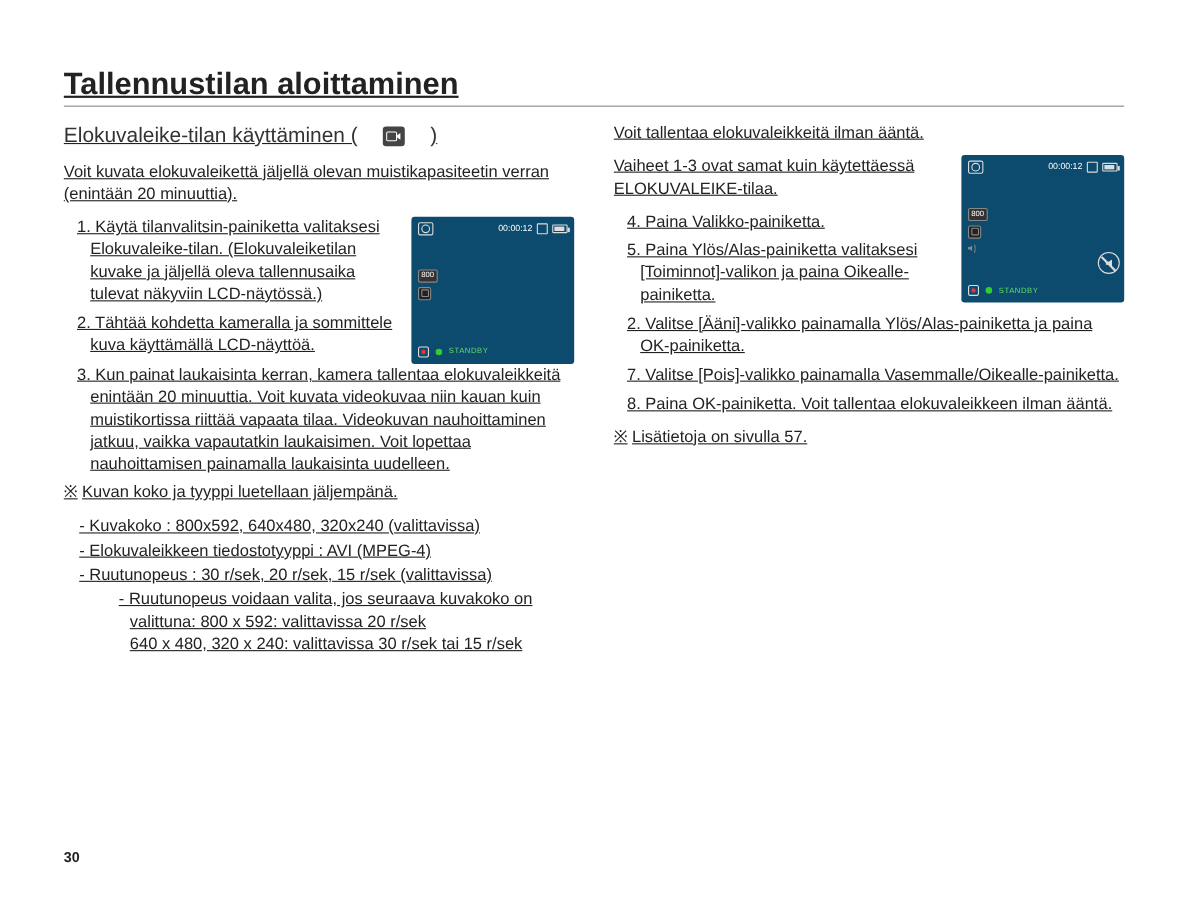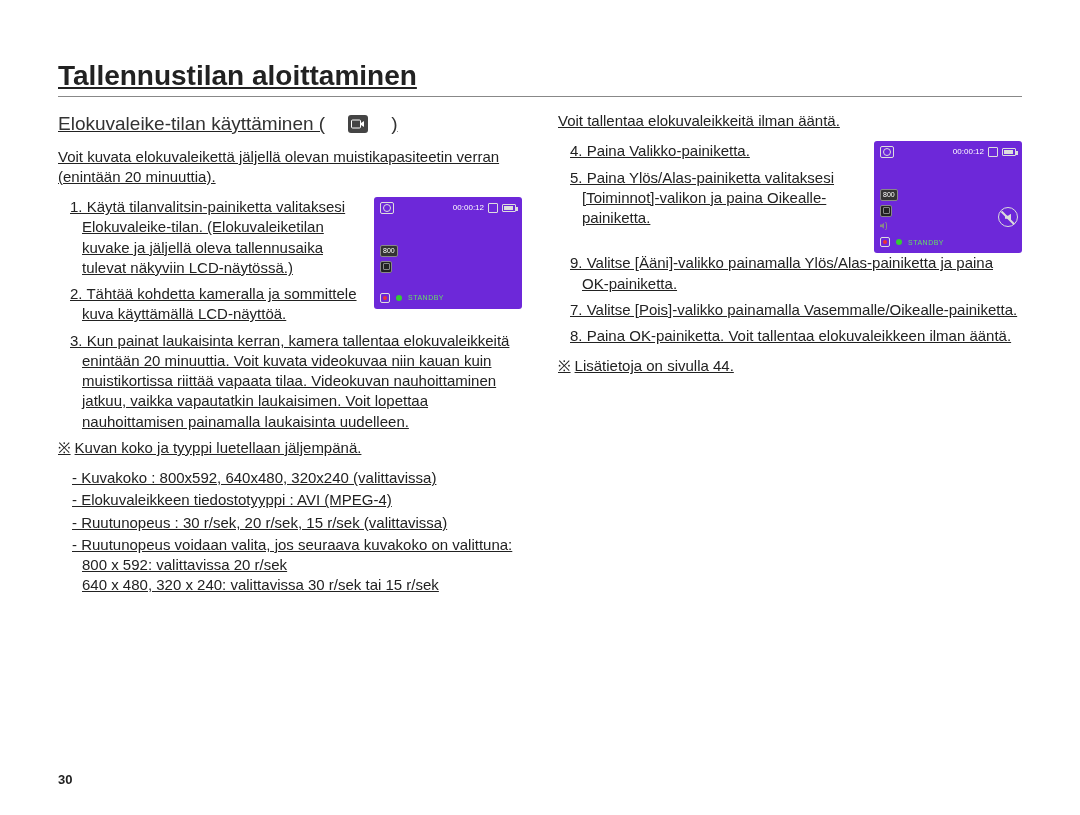--- a/index.html
+++ b/index.html
@@ -16,21 +16,21 @@
   .row-with-fig { display: flex; gap: 10px; align-items: flex-start; }
   .row-with-fig .text { flex: 1; }
   .ol { list-style: none; padding-left: 12px; }
   .ol li { margin-bottom: 6px; text-indent: -12px; padding-left: 12px; }
   .bullets { list-style: none; padding-left: 14px; }
   .bullets li { margin-bottom: 2px; text-indent: -10px; padding-left: 10px; }
   .sym { margin-right: 4px; }
   .pagenum { position: absolute; bottom: 28px; left: 58px; font-size: 13px; font-weight: bold; }
 
   
-  .lcd { width: 148px; height: 112px; background: #6d28d9; border-radius: 3px; position: relative; color:#fff; font-size:8px; font-family: Arial, sans-serif; flex:0 0 auto; }
+  .lcd { width: 148px; height: 134px; background: #0c4a6e; border-radius: 3px; position: relative; color:#fff; font-size:8px; font-family: Arial, sans-serif; flex:0 0 auto; }
   .lcd .top { position:absolute; top:5px; left:6px; right:6px; display:flex; justify-content:space-between; align-items:center; }
   .lcd .cam-icon { width:14px; height:12px; border:1px solid #ddd; border-radius:2px; display:flex; align-items:center; justify-content:center; }
   .lcd .cam-icon::after { content:""; width:6px; height:6px; border:1px solid #ddd; border-radius:50%; }
   .lcd .topright { display:flex; align-items:center; gap:4px; }
   .lcd .card { width:10px; height:10px; border:1px solid #ddd; border-radius:1px; }
   .lcd .batt { width:14px; height:8px; border:1px solid #ddd; border-radius:1px; position:relative; }
   .lcd .batt::after { content:""; position:absolute; right:-3px; top:2px; width:2px; height:4px; background:#ddd; }
   .lcd .batt::before { content:""; position:absolute; left:1px; top:1px; bottom:1px; width:9px; background:#ddd; }
   .lcd .left-col { position:absolute; left:6px; top:48px; display:flex; flex-direction:column; gap:4px; }
   .lcd .size-badge { background:#333; border:1px solid #888; color:#fff; font-size:7px; padding:0 2px; border-radius:2px; text-align:center; }
@@ -104,31 +104,32 @@
         <li>3. Kun painat laukaisinta kerran, kamera tallentaa elokuvaleikkeitä enintään 20 minuuttia. Voit kuvata videokuvaa niin kauan kuin muistikortissa riittää vapaata tilaa. Videokuvan nauhoittaminen jatkuu, vaikka vapautatkin laukaisimen. Voit lopettaa nauhoittamisen painamalla laukaisinta uudelleen.</li>
       </ol>
 
       <p class="para">
         <span class="sym">※</span><span>Kuvan koko ja tyyppi luetellaan jäljempänä.</span>
       </p>
       <ul class="bullets">
         <li>- Kuvakoko : 800x592, 640x480, 320x240 (valittavissa)</li>
         <li>- Elokuvaleikkeen tiedostotyyppi : AVI (MPEG-4)</li>
         <li>- Ruutunopeus : 30 r/sek, 20 r/sek, 15 r/sek (valittavissa)</li>
-        <li style="white-space:pre-line;">- Ruutunopeus voidaan valita, jos seuraava kuvakoko on valittuna: 800 x 592: valittavissa 20 r/sek
+        <li style="white-space:pre-line;margin-left:36px;">- Ruutunopeus voidaan valita, jos seuraava kuvakoko on valittuna: 800 x 592: valittavissa 20 r/sek
 640 x 480, 320 x 240: valittavissa 30 r/sek tai 15 r/sek</li>
       </ul>
     </div>
 
     <div class="col">
 
       <p class="para">Voit tallentaa elokuvaleikkeitä ilman ääntä.</p>
 
       <div class="row-with-fig">
         <div class="text">
+          <p class="para">Vaiheet 1-3 ovat samat kuin käytettäessä ELOKUVALEIKE-tilaa.</p>
           <ol class="ol">
             <li>4. Paina Valikko-painiketta.</li>
             <li>5. Paina Ylös/Alas-painiketta valitaksesi [Toiminnot]-valikon ja paina Oikealle-painiketta.</li>
           </ol>
         </div>
 
         <div class="lcd">
           <div class="top">
             <span class="cam-icon"></span>
             <span class="topright">
@@ -150,26 +151,26 @@
             <span class="standby-dot"></span>
             <span class="standby-txt">STANDBY</span>
           </div>
           <div class="mute">
               <span class="sp"></span>
             </div>
         </div>
       </div>
 
       <ol class="ol">
-        <li>9. Valitse [Ääni]-valikko painamalla Ylös/Alas-painiketta ja paina OK-painiketta.</li>
+        <li>2. Valitse [Ääni]-valikko painamalla Ylös/Alas-painiketta ja paina OK-painiketta.</li>
         <li>7. Valitse [Pois]-valikko painamalla Vasemmalle/Oikealle-painiketta.</li>
         <li>8. Paina OK-painiketta. Voit tallentaa elokuvaleikkeen ilman ääntä.</li>
       </ol>
 
       <p class="para" style="margin-top:10px;">
-        <span class="sym">※</span><span>Lisätietoja on sivulla 44.</span>
+        <span class="sym">※</span><span>Lisätietoja on sivulla 57.</span>
       </p>
     </div>
 
   </div>
 
   <div class="pagenum">30</div>
 </div>
 
 </body></html>

